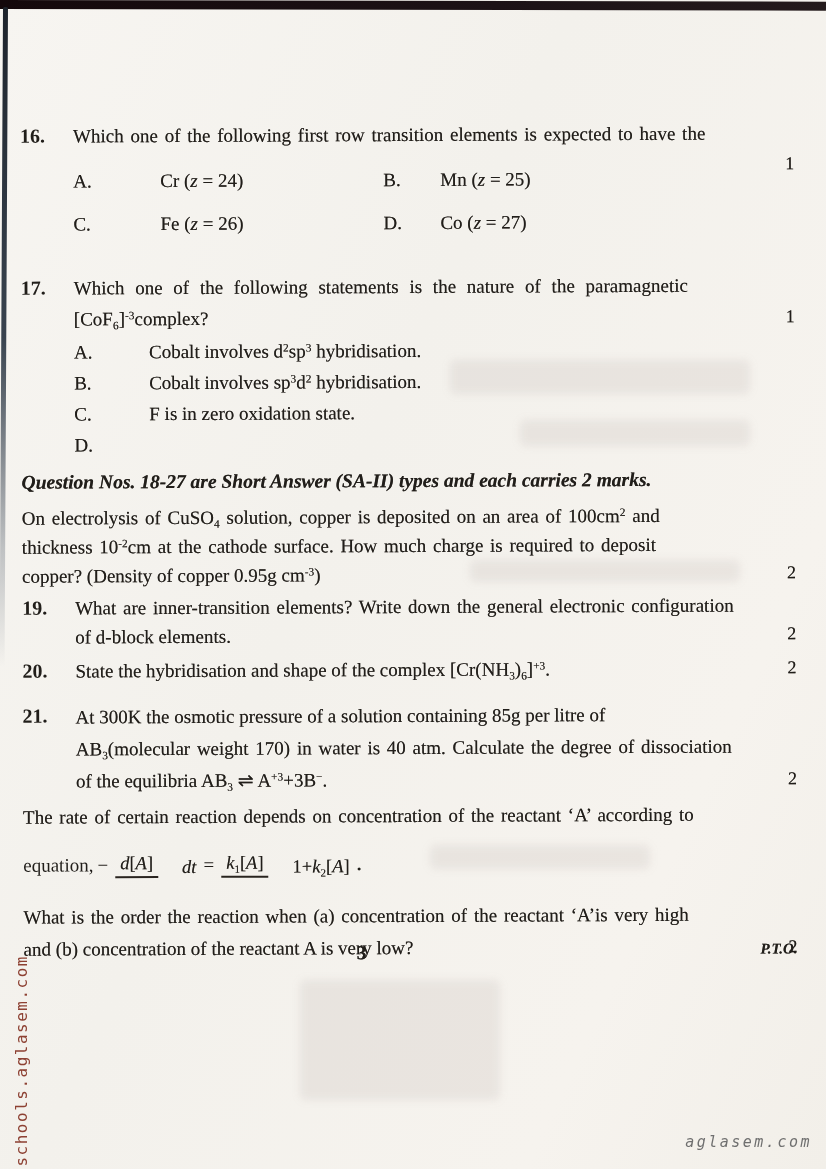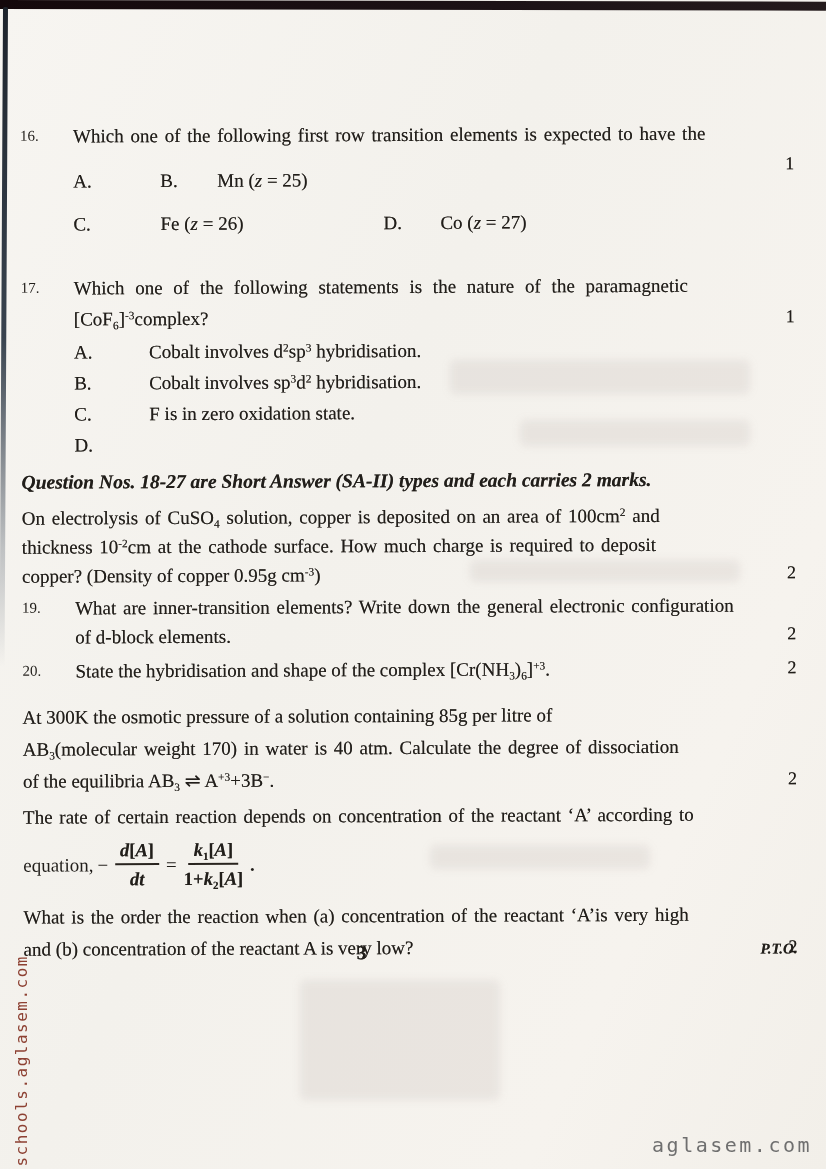--- a/index.html
+++ b/index.html
@@ -24,28 +24,28 @@
     transform:rotate(0.3deg); transform-origin:top;
   }
   .smudge { position:absolute; background:rgba(125,112,104,.10); filter:blur(4px); border-radius:6px; }
   .watermark-side {
     position:absolute; left:12px; bottom:2px;
     writing-mode:vertical-rl; transform:rotate(180deg);
     font-family:"DejaVu Sans Mono", monospace;
     font-size:16px; letter-spacing:1.5px; color:#8d4133;
   }
   .watermark-corner {
-    position:absolute; right:14px; bottom:12px;
+    position:absolute; right:14px; bottom:18px;
     font-family:"DejaVu Sans Mono", monospace;
-    font-size:20px; letter-spacing:2.5px; color:#6f6f6f;
+    font-size:15px; letter-spacing:2.5px; color:#6f6f6f;font-style:italic;
   }
   .content { position:absolute; inset:0; transform:rotate(-0.25deg); }
   .q { position:absolute; left:22px; right:30px; }
   .qrow { display:flex; }
-  .qnum { flex:0 0 53px; width:53px; font-weight:normal; font-size:15px; line-height:29px; }
+  .qnum { flex:0 0 53px; width:53px; font-weight:bold; font-size:20px; line-height:29px; }
   .qbody { flex:1; font-size:19px; }
   .qline { line-height:29px; text-shadow:0 0 .5px rgba(30,26,22,.65); }
   .lh30 .qline { line-height:30px; }
   .lh32 .qline { line-height:32px; }
   .lh34-first { line-height:34px !important; }
   .stretch { word-spacing:6px; }
   .stretch-sm { word-spacing:2px; }
   .marks { float:right; font-size:18px; font-weight:normal; text-shadow:0 0 .5px rgba(30,26,22,.65); }
   sup,sub { font-size:.6em; line-height:0; position:relative; vertical-align:baseline; }
   sup { top:-0.55em; } sub { top:0.38em; }
@@ -55,23 +55,23 @@
   .optrow { display:flex; line-height:31px; text-shadow:0 0 .5px rgba(30,26,22,.65); }
   .optrow .letter { flex:0 0 75px; width:75px; }
   .section-header {
     position:absolute; left:22px; right:30px;
     font-weight:bold; font-style:italic; font-size:19.5px;
     text-shadow:0 0 .5px rgba(30,26,22,.7);
   }
   .eqwrap { display:flex; align-items:center; gap:7px; margin:3px 0 7px; min-height:58px; }
   .eqprefix,.eqminus,.eqequals,.eqdot { font-size:19px;text-align:right; }
   .eqminus { margin-left:-3px; }
-  .frac { display:inline-flex; flex-direction:column; align-items:center; font-size:18.5px; font-weight:bold; text-shadow:0 0 .4px rgba(30,26,22,.6); }
+  .frac { display:inline-flex; flex-direction:row; align-items:center; font-size:18.5px; font-weight:normal; text-shadow:0 0 .4px rgba(30,26,22,.6); }
   .frac .num { padding:0 5px 2px; border-bottom:2px solid #29241f; }
-  .frac .den { padding-top:4px; }
+  .frac .den { padding-top:4px;margin-left:24px; }
   .eqdot { font-weight:bold; }
   .footer { position:absolute; left:18px; right:30px; top:942px; display:flex; font-weight:bold; font-size:19.5px; text-shadow:0 0 .5px rgba(30,26,22,.7); }
   .footer .pagenum { position:absolute; left:337px; }
   .footer .pto { margin-left:auto; font-style:italic; font-size:15px; }
 </style>
 </head>
 <body>
 
 <div class="page">
 
@@ -92,20 +92,21 @@
     <section class="q lh30" style="top:120px;">
       <div class="qrow">
         <div class="qnum">16.</div>
         <div class="qbody">
           <div class="qline stretch-sm">Which one of the following first row transition elements is expected to have the</div>
           <div class="qline">
             <span class="marks">1</span>
           </div>
           <div class="optgrid">
             <span class="l1">A.</span>
+            <span class="t1"><span>Cr (</span><span class="it">z</span><span> = 24)</span></span>
             <span class="l2">B.</span>
             <span><span>Mn (</span><span class="it">z</span><span> = 25)</span></span>
           </div>
           <div class="optgrid">
             <span class="l1">C.</span>
             <span class="t1"><span>Fe (</span><span class="it">z</span><span> = 26)</span></span>
             <span class="l2">D.</span>
             <span><span>Co (</span><span class="it">z</span><span> = 27)</span></span>
           </div>
         </div>
@@ -175,20 +176,21 @@
           <div class="qline">
             <span class="marks">2</span>
             <span><span>State the hybridisation and shape of the complex [Cr(NH</span><sub>3</sub><span>)</span><sub>6</sub><span>]</span><sup>+3</sup><span>.</span></span>
           </div>
         </div>
       </div>
     </section>
 
     <section class="q lh32" style="top:700px;">
       <div class="qrow">
+        <div class="qnum">21.</div>
         <div class="qbody">
           <div class="qline">At 300K the osmotic pressure of a solution containing 85g per litre of</div>
           <div class="qline stretch-sm"><span>AB</span><sub>3</sub><span>(molecular weight 170) in water is 40 atm. Calculate the degree of dissociation</span></div>
           <div class="qline">
             <span class="marks">2</span>
             <span><span>of the equilibria AB</span><sub>3</sub><span>  ⇌  A</span><sup>+3</sup><span>+3B</span><sup>−</sup><span>.</span></span>
           </div>
         </div>
       </div>
     </section>

